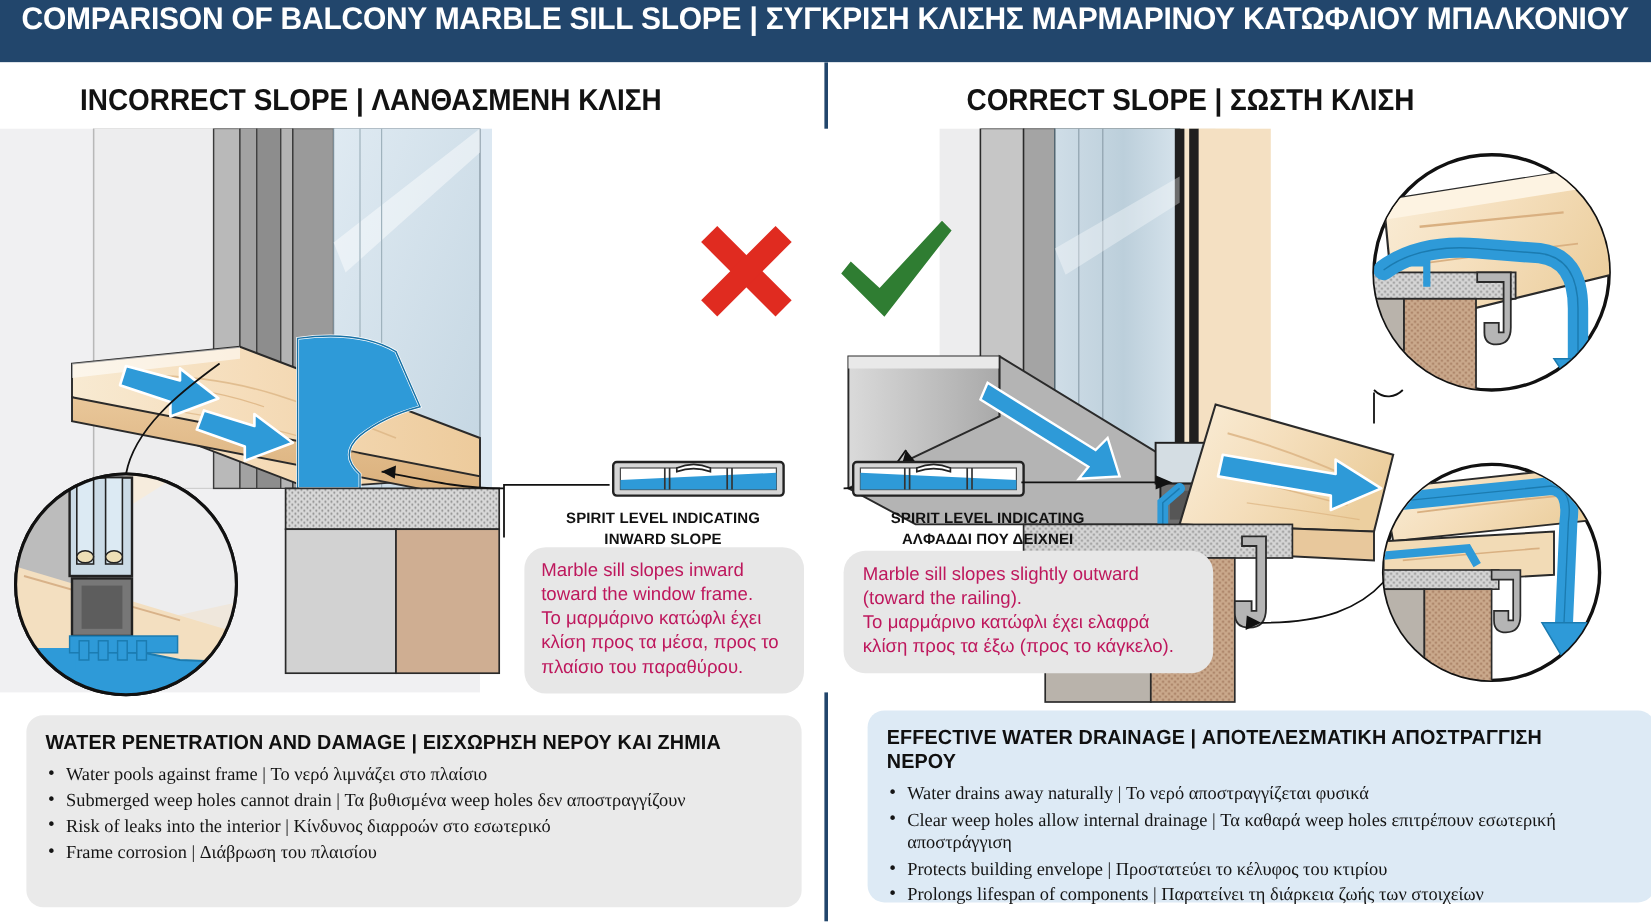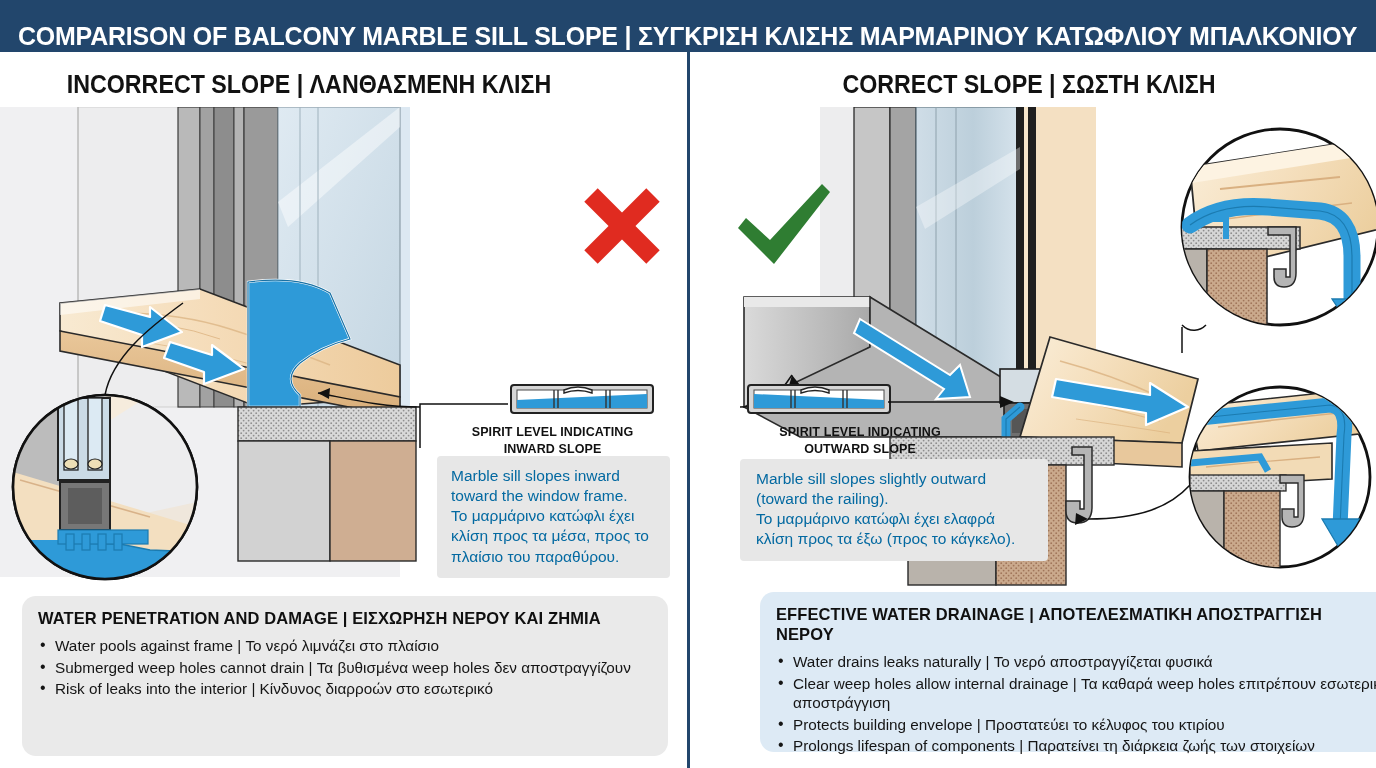--- a/index.html
+++ b/index.html
@@ -16,21 +16,21 @@
   }
 
   
   .header {
     position: absolute;
     left: 0; top: 0;
     width: 1376px;
     height: 52px;
     background: #22466c;
     display: flex;
-    align-items: flex-end;
+    align-items: flex-start;
     justify-content: center;
   }
   .header-title {
     color: #ffffff;
     font-family: "Liberation Sans Narrow", "Liberation Sans", sans-serif;
     font-size: 26px;
     font-weight: bold;
     letter-spacing: -0.2px;
     white-space: nowrap;
     transform: scaleX(0.96);
@@ -50,21 +50,21 @@
     width: 3px; height: 716px;
     background: #22466c;
   }
   .panel {
     position: absolute;
     top: 0;
     width: 618px;
     height: 716px;
   }
   .panel.left  { left: 0; }
-  .panel.right { left: 720px; }
+  .panel.right { left: 683px; }
 
   .panel-title {
     position: absolute;
     top: 18px;
     width: 100%;
     text-align: center;
     font-family: "Liberation Sans Narrow", "Liberation Sans", sans-serif;
     font-size: 25px;
     font-weight: bold;
     color: #121212;
@@ -94,25 +94,25 @@
     color: #111111;
     line-height: 1.35;
     text-align: center;
     letter-spacing: 0.1px;
   }
 
   
   .callout {
     position: absolute;
     background: #e7e7e7;
-    border-radius: 4px;
+    border-radius: 18px;
     padding: 10px 14px 11px 14px;
     font-size: 15.5px;
     line-height: 1.30;
-    color: #0369a1;
+    color: #be185d;
     box-sizing: border-box;
   }
   .callout p { margin: 0; }
 
   
   .facts {
     position: absolute;
     border-radius: 14px;
     box-sizing: border-box;
     padding: 13px 16px 12px 16px;
@@ -134,20 +134,21 @@
     padding: 0;
     list-style: none;
   }
   .facts li {
     position: relative;
     padding-left: 17px;
     font-size: 15.3px;
     line-height: 1.28;
     color: #151515;
     margin-bottom: 2px;
+    font-family: Liberation Serif, serif;
   }
   .facts li::before {
     content: "\2022";
     position: absolute;
     left: 2px;
     top: -1px;
     font-size: 16px;
     color: #151515;
   }
 
@@ -312,20 +313,21 @@
       <p>Marble sill slopes inward toward the window frame.</p>
       <p>Το μαρμάρινο κατώφλι έχει κλίση προς τα μέσα, προς το πλαίσιο του παραθύρου.</p>
     </div>
 
     <div class="facts neg" style="left:22px; top:544px; width:646px; height:160px;">
       <div class="facts-title">WATER PENETRATION AND DAMAGE | ΕΙΣΧΩΡΗΣΗ ΝΕΡΟΥ ΚΑΙ ΖΗΜΙΑ</div>
       <ul>
         <li>Water pools against frame | Το νερό λιμνάζει στο πλαίσιο</li>
         <li>Submerged weep holes cannot drain | Τα βυθισμένα weep holes δεν αποστραγγίζουν</li>
         <li>Risk of leaks into the interior | Κίνδυνος διαρροών στο εσωτερικό</li>
+        <li>Frame corrosion | Διάβρωση του πλαισίου</li>
       </ul>
     </div>
   </div>
 
   <div class="panel right">
 
     <div class="panel-title">CORRECT SLOPE | ΣΩΣΤΗ ΚΛΙΣΗ</div>
 
     <div class="illus">
       <svg width="687" height="480" viewBox="0 0 687 480" xmlns="http://www.w3.org/2000/svg">
@@ -470,34 +472,33 @@
       </svg>
     </div>
 
     <svg class="leader" style="left:168px; top:336px;" width="130" height="30">
       <line x1="0" y1="14" x2="112" y2="14" stroke="#111111" stroke-width="1.5"></line>
       <polygon points="112,8 126,14 112,20" fill="#111111"></polygon>
     </svg>
 
     <div class="level-caption" style="left:10px; top:372px; width:260px;">
       <div>SPIRIT LEVEL INDICATING</div>
-      <div>OUTWARD SLOPE</div>
       <div>ΑΛΦΑΔΔΙ ΠΟΥ ΔΕΙΧΝΕΙ</div>
       <div>ΚΛΙΣΗ ΠΡΟΣ ΤΑ ΕΞΩ</div>
     </div>
 
     <div class="callout" style="left:20px; top:407px; width:308px;padding-left:16px;">
       <p>Marble sill slopes slightly outward (toward the railing).</p>
       <p>Το μαρμάρινο κατώφλι έχει ελαφρά κλίση προς τα έξω (προς το κάγκελο).</p>
     </div>
 
     <div class="facts pos" style="left:18px; top:540px; width:656px; height:160px;margin-left:22px;">
       <div class="facts-title">EFFECTIVE WATER DRAINAGE | ΑΠΟΤΕΛΕΣΜΑΤΙΚΗ ΑΠΟΣΤΡΑΓΓΙΣΗ ΝΕΡΟΥ</div>
       <ul>
-        <li>Water drains leaks naturally | Το νερό αποστραγγίζεται φυσικά</li>
+        <li>Water drains away naturally | Το νερό αποστραγγίζεται φυσικά</li>
         <li>Clear weep holes allow internal drainage | Τα καθαρά weep holes επιτρέπουν εσωτερική αποστράγγιση</li>
         <li>Protects building envelope | Προστατεύει το κέλυφος του κτιρίου</li>
         <li>Prolongs lifespan of components | Παρατείνει τη διάρκεια ζωής των στοιχείων</li>
       </ul>
     </div>
   </div>
 
 </div>
 
 </body></html>

